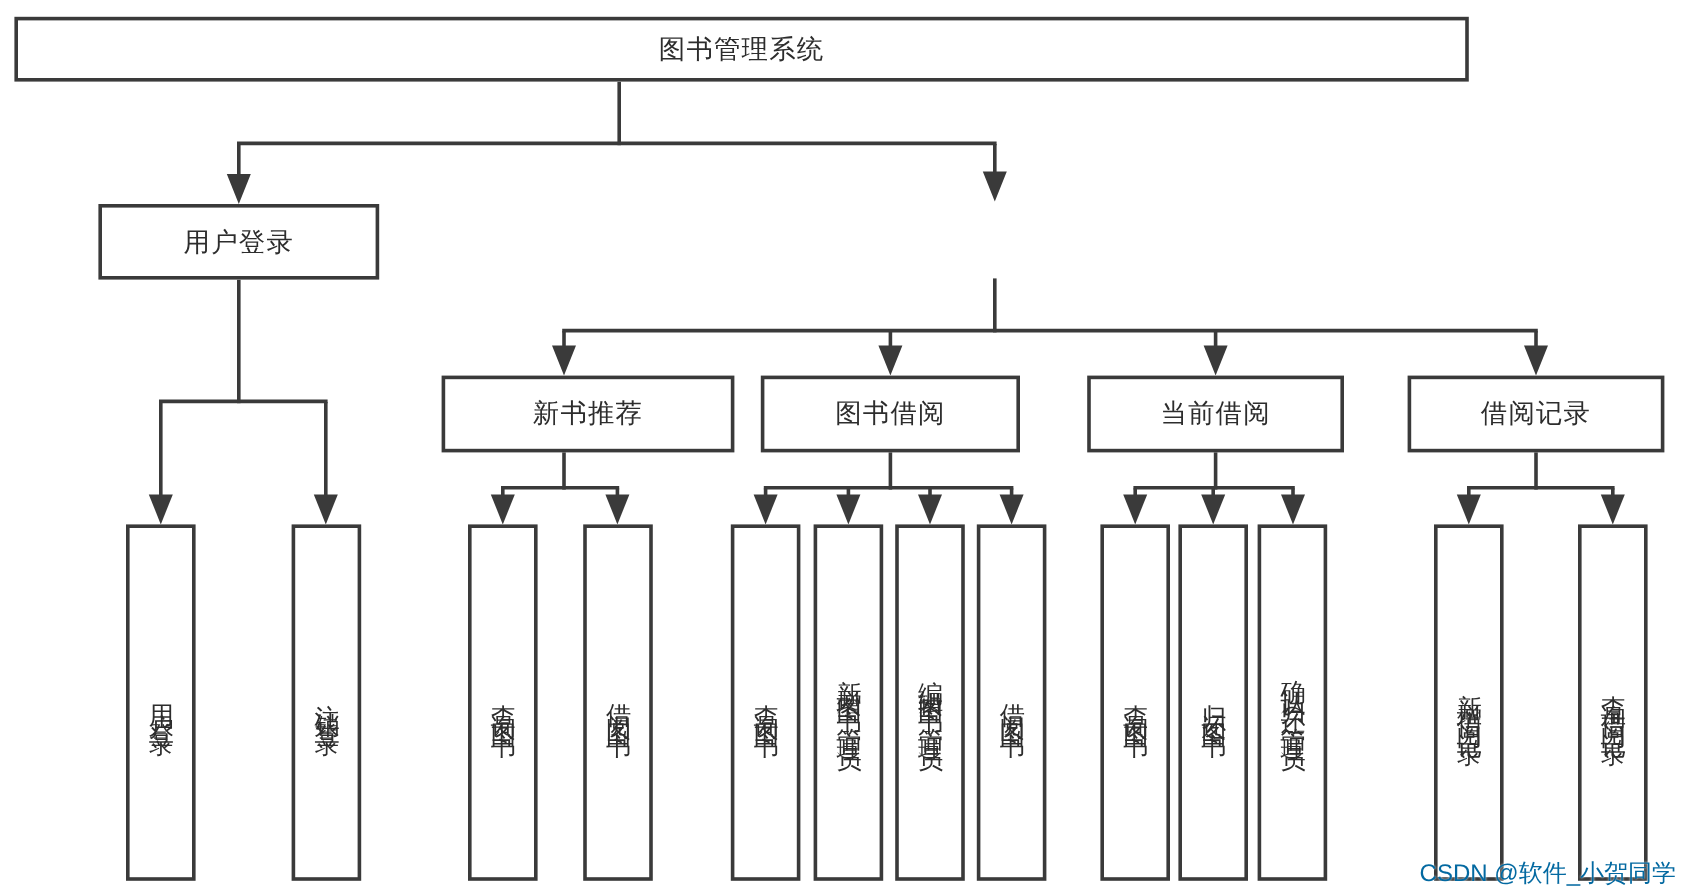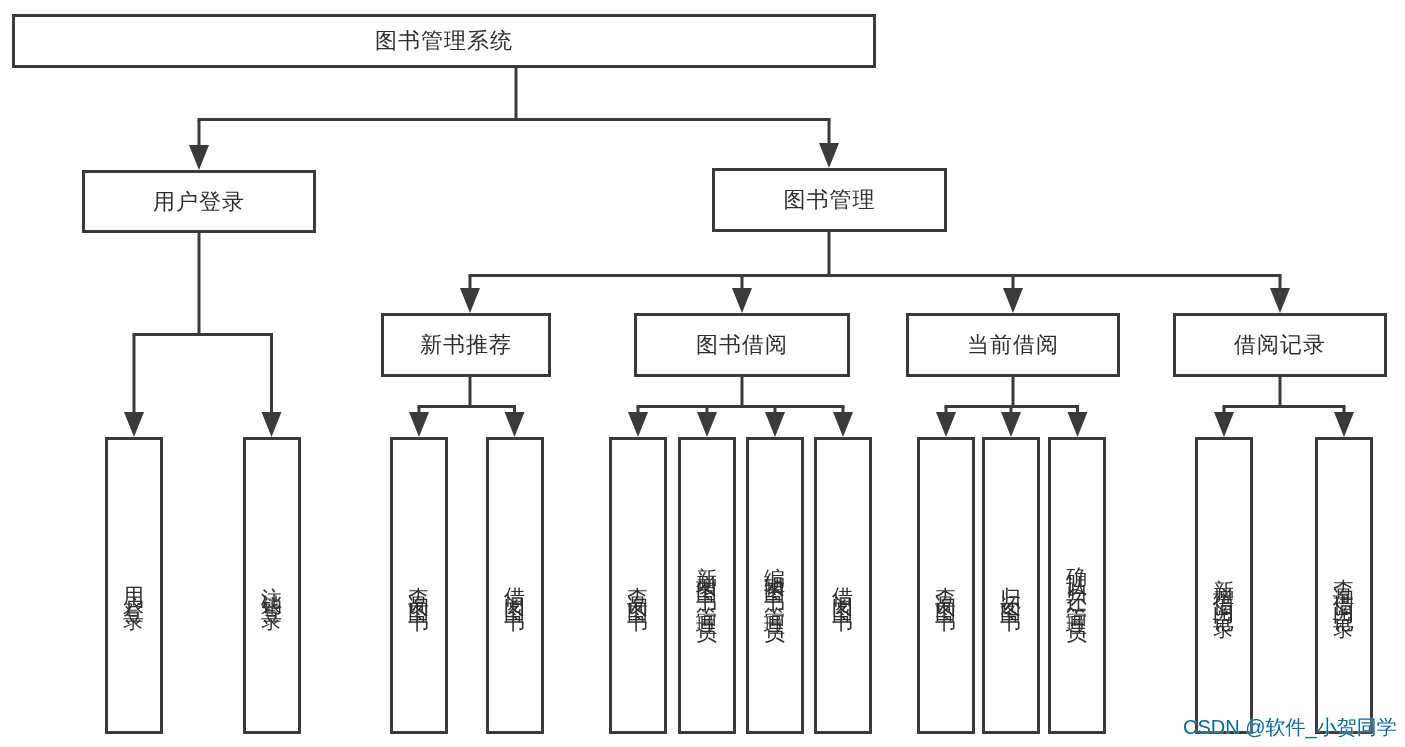--- a/index.html
+++ b/index.html
@@ -94,32 +94,29 @@
       <polygon points="765,412 785,412 775,437"></polygon>
       <polygon points="833,412 853,412 843,437"></polygon>
       <polygon points="936,412 956,412 946,437"></polygon>
       <polygon points="1001,412 1021,412 1011,437"></polygon>
       <polygon points="1067.5,412 1087.5,412 1077.5,437"></polygon>
       <polygon points="1214,412 1234,412 1224,437"></polygon>
       <polygon points="1334,412 1354,412 1344,437"></polygon>
     </g>
   </svg>
 
-  <div class="hbox" style="left:12px; top:14px; width:864px; height:54px;">
+  <div class="hbox" style="left:12px; top:14px; width:1212px; height:54px;">
     <span>图书管理系统</span>
   </div>
 
   <div class="hbox" style="left:82px; top:170px; width:234px; height:63px;">
     <span>用户登录</span>
   </div>
-  <div class="hbox" style="left:712px; top:168px; width:235px; height:64px;">
-    <span>图书管理</span>
-  </div>
 
-  <div class="hbox" style="left:381px; top:313px; width:170px; height:64px;">
+  <div class="hbox" style="left:368px; top:313px; width:244px; height:64px;">
     <span>新书推荐</span>
   </div>
   <div class="hbox" style="left:906px; top:313px; width:214px; height:64px;">
     <span>当前借阅</span>
   </div>
   <div class="hbox" style="left:634px; top:313px; width:216px; height:64px;">
     <span>图书借阅</span>
   </div>
   <div class="hbox" style="left:1173px; top:313px; width:214px; height:64px;">
     <span>借阅记录</span>

